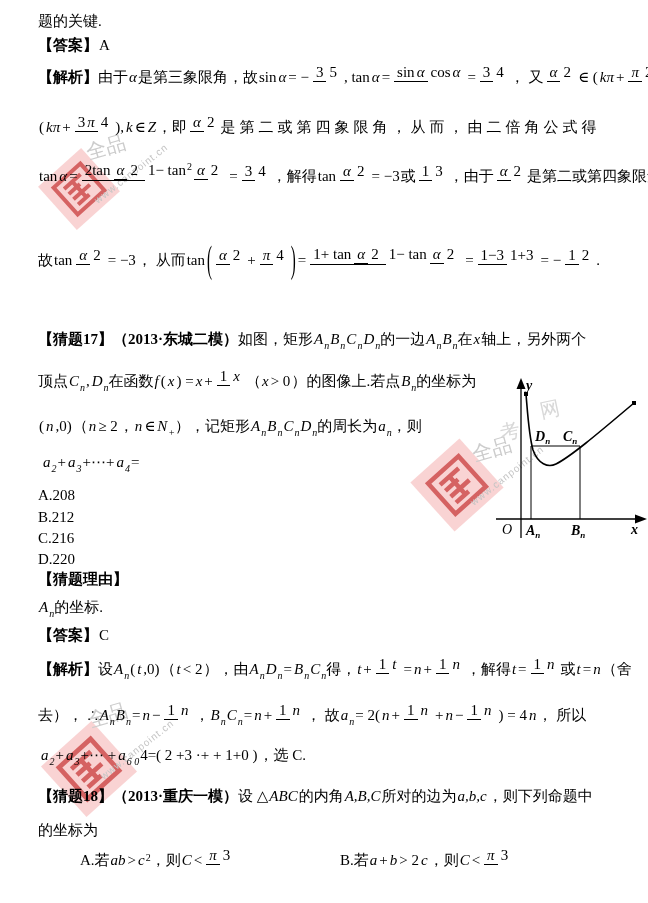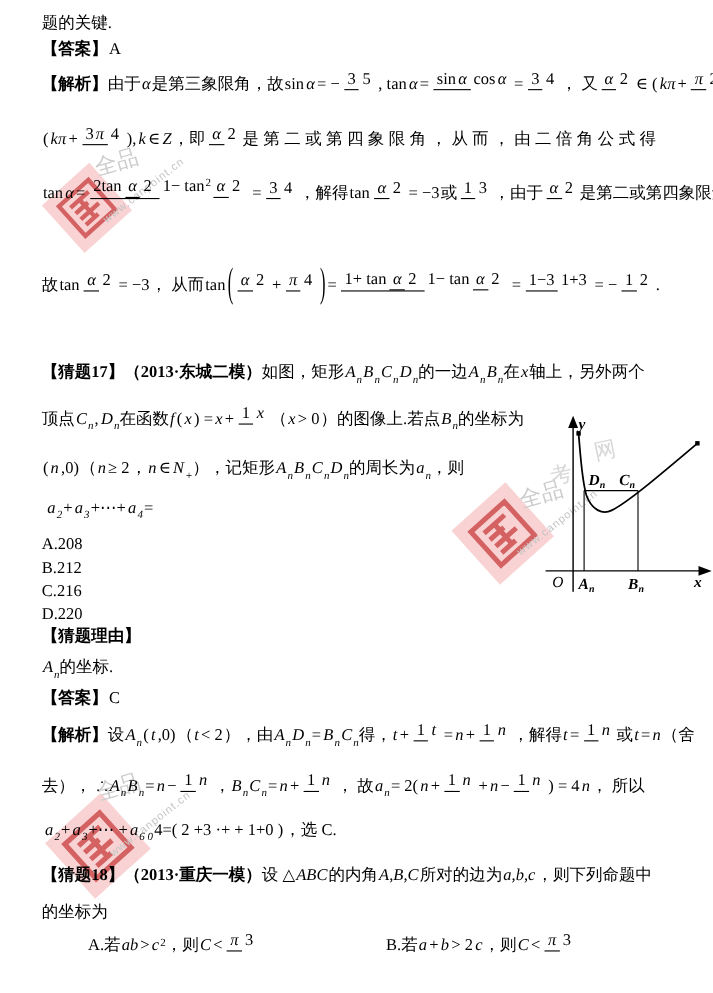--- a/index.html
+++ b/index.html
@@ -341,21 +341,21 @@
       <span class="tx">A.若 </span>
       <span class="m">ab</span>
       <span class="r">&gt;</span>
       <span class="m">c</span>
       <span class="sup">2</span>
       <span class="tx">，则 </span>
       <span class="m">C</span>
       <span class="r">&lt;</span>
       <span class="frac"><span class="num"><span class="m">π</span></span><span class="den"><span class="r">3</span></span></span>
     </div>
-  <div class="blk" style="left:351px;top:843px">
+  <div class="blk" style="left:340px;top:843px">
       <span class="tx">B.若 </span>
       <span class="m">a</span>
       <span class="r">+</span>
       <span class="m">b</span>
       <span class="r">&gt; 2</span>
       <span class="m">c</span>
       <span class="tx">，则 </span>
       <span class="m">C</span>
       <span class="r">&lt;</span>
       <span class="frac"><span class="num"><span class="m">π</span></span><span class="den"><span class="r">3</span></span></span>

